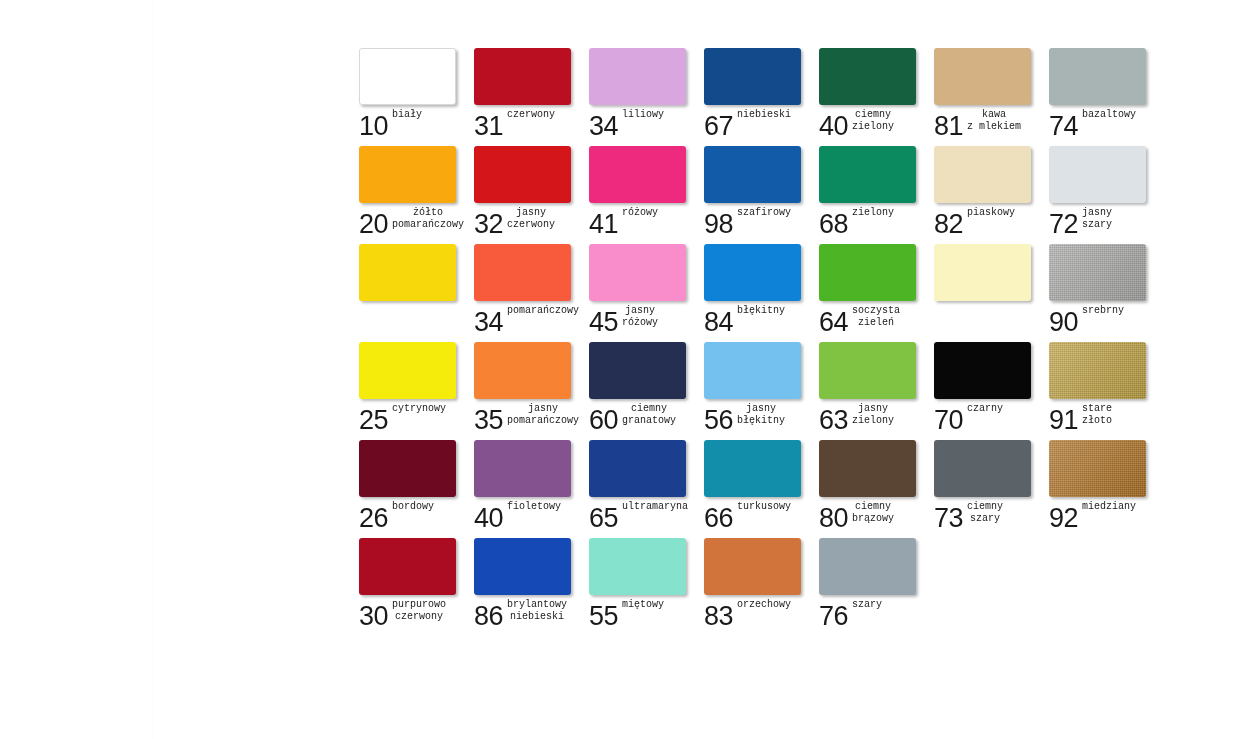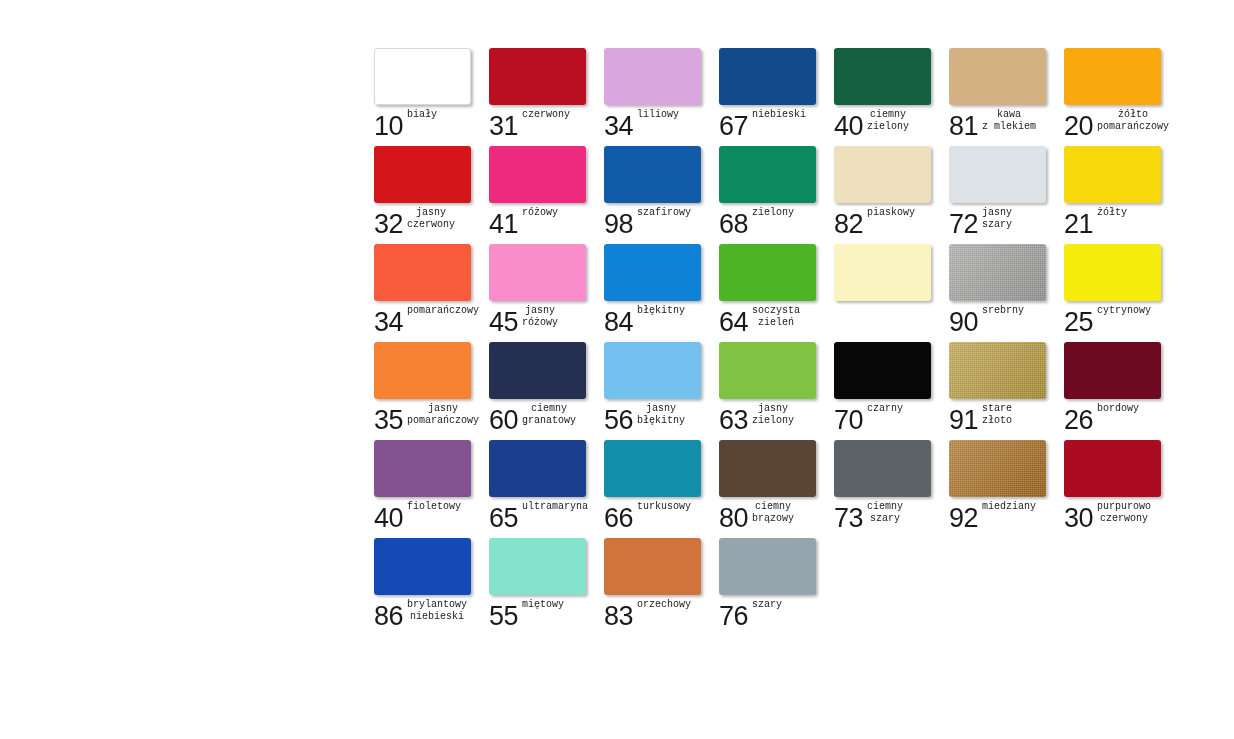--- a/index.html
+++ b/index.html
@@ -27,21 +27,20 @@
   }
   .grid{
     display:grid;
     grid-template-columns:repeat(7,115px);
     grid-auto-rows:98px;
   }
   .cell{
     position:relative;
     width:115px;
     height:98px;
-    margin-left:15px;
   }
   .cell.empty{visibility:hidden;}
   .chip{
     width:97px;
     height:57px;
     border-radius:3px;
     box-shadow:2px 2px 3px rgba(0,0,0,0.28);
   }
   .chip.white{
     border:1px solid #d8d8d8;
@@ -120,20 +119,27 @@
       </div>
       <div class="cell">
         <div class="chip" style="background: rgb(211, 177, 131);"></div>
         <div class="label">
           <span class="num">81</span>
           <span class="name n2">kawa
 z mlekiem</span>
         </div>
       </div>
       <div class="cell">
+        <div class="chip" style="background: rgb(168, 179, 180);"></div>
+        <div class="label">
+          <span class="num">74</span>
+          <span class="name n2">bazaltowy</span>
+        </div>
+      </div>
+      <div class="cell">
         <div class="chip" style="background: rgb(249, 169, 13);"></div>
         <div class="label">
           <span class="num">20</span>
           <span class="name n2">żółto
 pomarańczowy</span>
         </div>
       </div>
       <div class="cell">
         <div class="chip" style="background: rgb(212, 21, 26);"></div>
         <div class="label">
@@ -173,24 +179,20 @@
       <div class="cell">
         <div class="chip" style="background: rgb(220, 226, 230);"></div>
         <div class="label">
           <span class="num">72</span>
           <span class="name n2">jasny
 szary</span>
         </div>
       </div>
       <div class="cell">
         <div class="chip" style="background: rgb(246, 216, 11);"></div>
-        <div class="label">
-          <span class="num">21</span>
-          <span class="name n2">żółty</span>
-        </div>
       </div>
       <div class="cell">
         <div class="chip" style="background: rgb(248, 91, 60);"></div>
         <div class="label">
           <span class="num">34</span>
           <span class="name n2">pomarańczowy</span>
         </div>
       </div>
       <div class="cell">
         <div class="chip" style="background: rgb(249, 140, 203);"></div>

